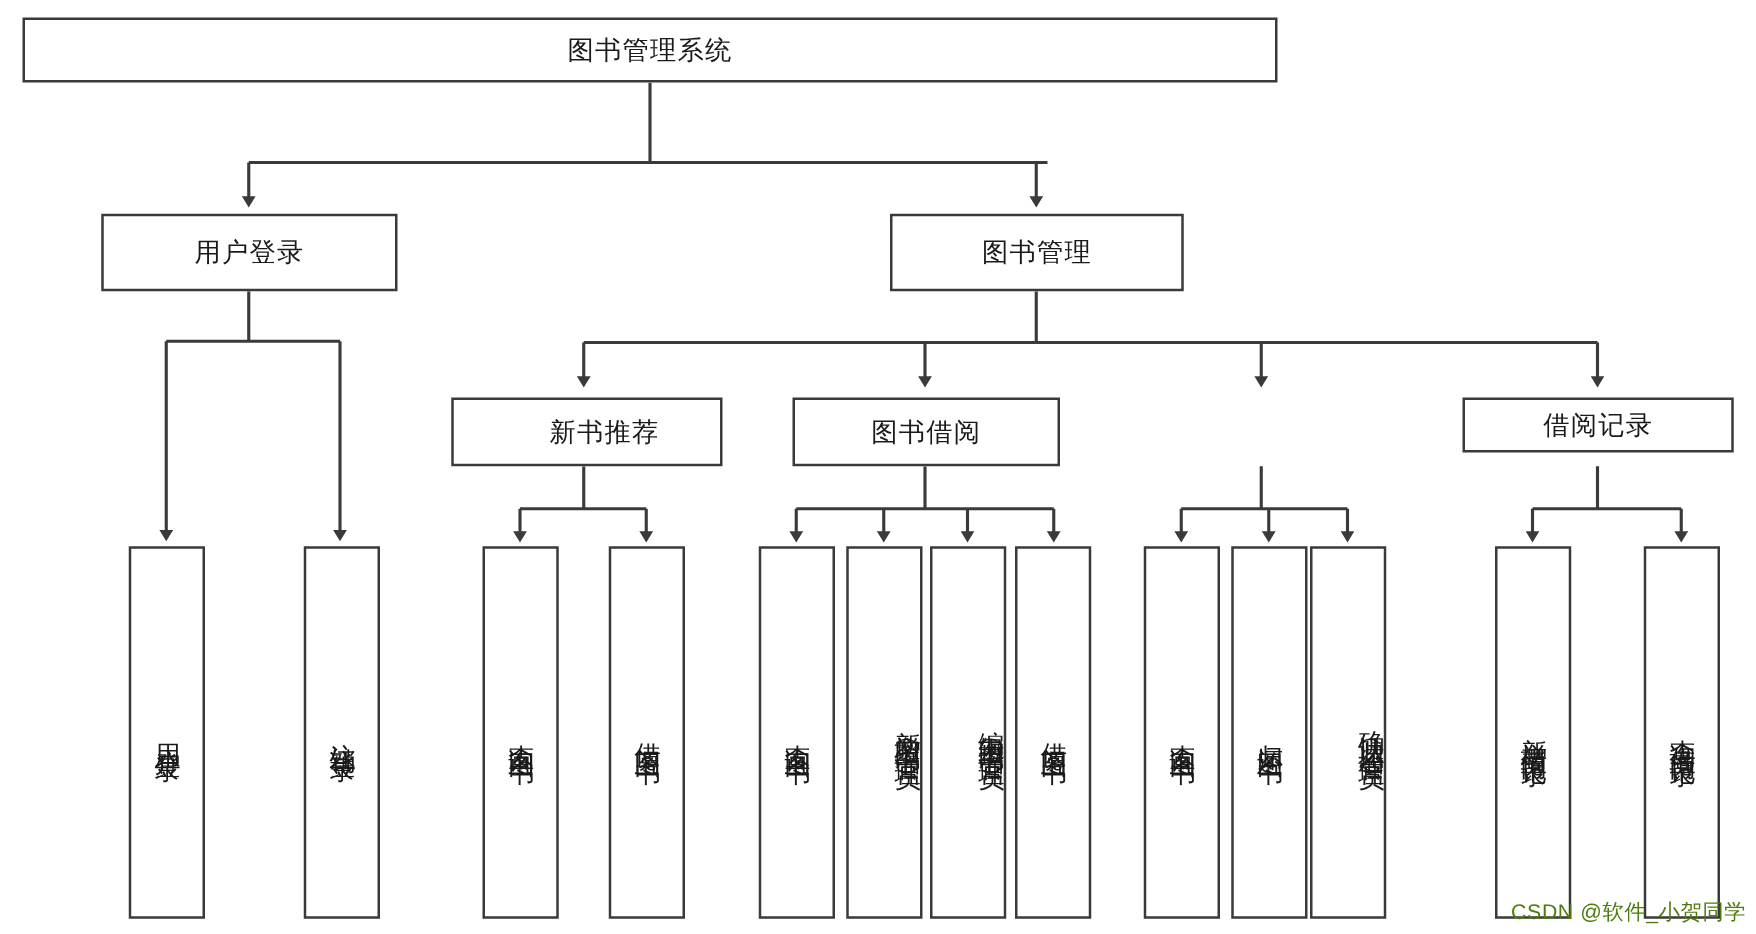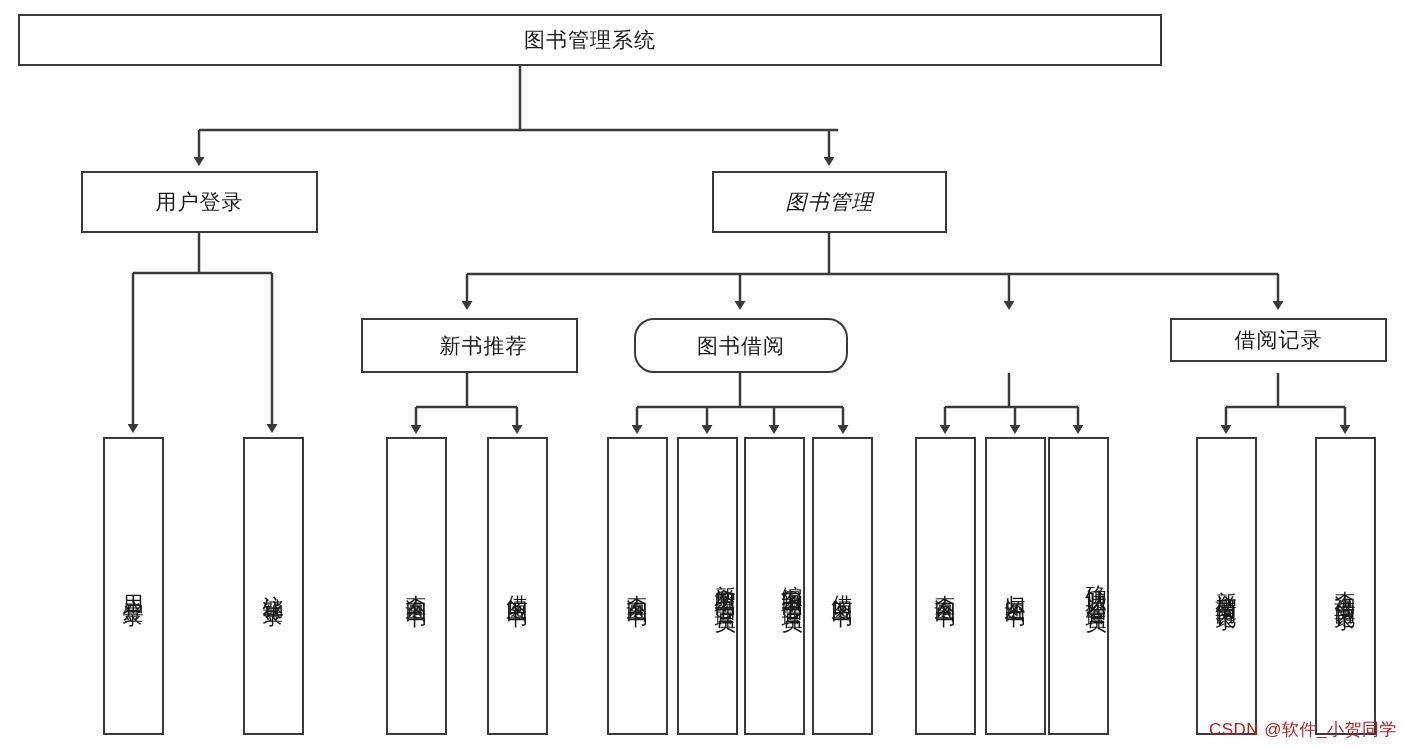--- a/index.html
+++ b/index.html
@@ -54,21 +54,21 @@
     display: block;
   }
   .node.vert.centered {
     align-items: center;
   }
   #watermark {
     position: absolute;
     right: 8px;
     bottom: 6px;
     font-size: 17px;
-    color: #b91c1c;
+    color: #4d7c0f;
     letter-spacing: 0.5px;
     white-space: nowrap;
   }
 </style>
 </head>
 <body>
 
 <div id="canvas">
 
   <svg id="edges" viewBox="0 0 1405 747">
@@ -114,35 +114,35 @@
       <path d="M1015,407 L1015,426" marker-end="url(#arrow)"></path>
       <path d="M1078,407 L1078,426" marker-end="url(#arrow)"></path>
 
       <path d="M1278,373 L1278,407"></path>
       <path d="M1226,407 L1345,407"></path>
       <path d="M1226,407 L1226,426" marker-end="url(#arrow)"></path>
       <path d="M1345,407 L1345,426" marker-end="url(#arrow)"></path>
     </g>
   </svg>
 
-  <div class="node horiz" style="left:18px; top:14px; width:1144px; height:52px;">
+  <div class="node horiz" style="left:18px; top:14px; width:1004px; height:52px;">
     <span>图书管理系统</span>
   </div>
 
   <div class="node horiz" style="left:81px; top:171px; width:237px; height:62px;">
     <span>用户登录</span>
   </div>
-  <div class="node horiz" style="left:712px; top:171px; width:235px; height:62px;font-style:italic;">
+  <div class="node horiz" style="left:712px; top:171px; width:235px; height:62px;">
     <span>图书管理</span>
   </div>
 
   <div class="node horiz" style="left:361px; top:318px; width:217px; height:55px;padding-left:28px;">
     <span>新书推荐</span>
   </div>
-  <div class="node horiz" style="left:634px; top:318px; width:214px; height:55px;border-radius:20px;">
+  <div class="node horiz" style="left:634px; top:318px; width:214px; height:55px;">
     <span>图书借阅</span>
   </div>
   <div class="node horiz" style="left:1170px; top:318px; width:217px; height:44px;">
     <span>借阅记录</span>
   </div>
 
   <div class="node vert centered" style="left:103px; top:437px; width:61px; height:298px;">
     <span class="vlabel">用户登录</span>
   </div>
   <div class="node vert centered" style="left:243px; top:437px; width:61px; height:298px;">

